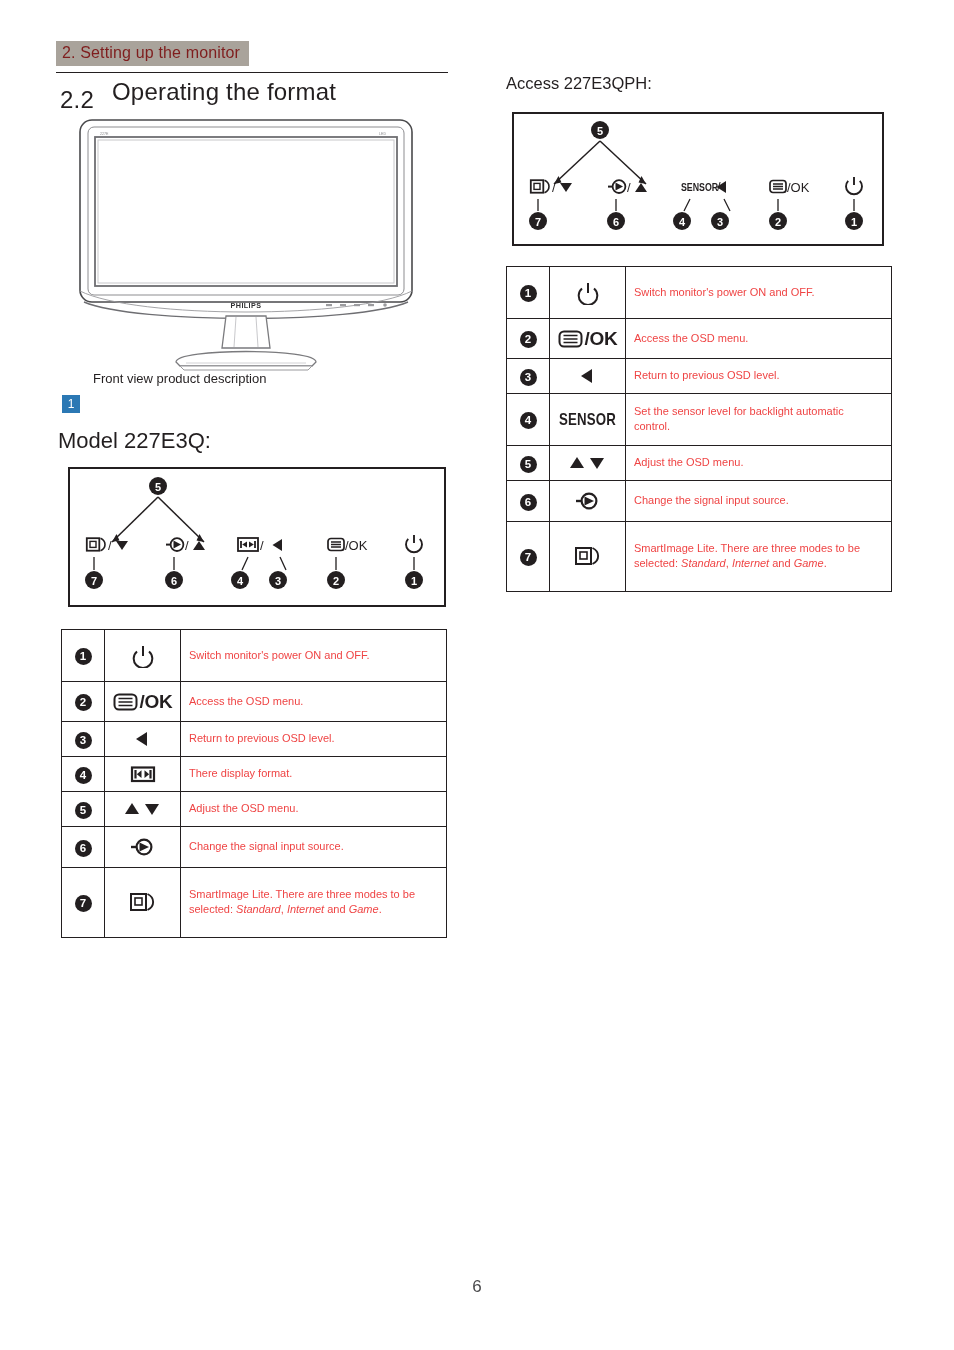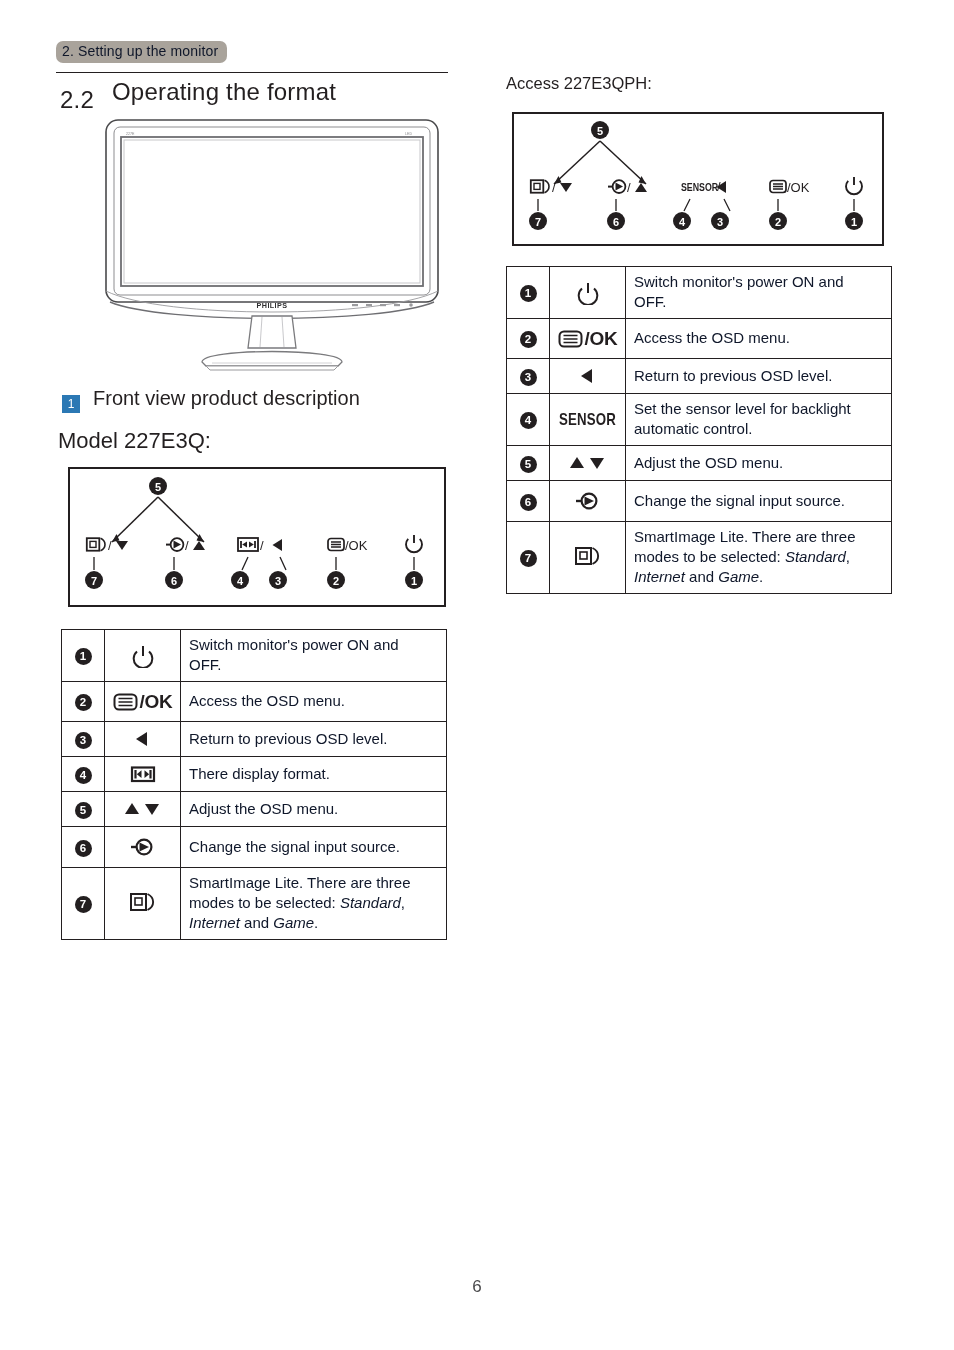--- a/index.html
+++ b/index.html
@@ -15,27 +15,26 @@
     color: #231f20;
     overflow: hidden;
   }
 
   
   .running-header {
     position: absolute;
     left: 56px;
     top: 41px;
     background: #a9a39b;
-    color: #0f172a;
-    font-size: 14px;
+    color: #7f1d1d;
+    font-size: 16px;
     letter-spacing: .15px;
     padding: 3px 9px 4px 6px;
     line-height: 1.1;
     white-space: nowrap;
-    border-radius: 7px;
   }
 
   .rule {
     position: absolute;
     left: 56px;
     top: 72px;
     width: 392px;
     height: 1px;
     background: #231f20;
   }
@@ -55,21 +54,21 @@
     top: 78px;
     font-size: 24px;
     font-weight: 400;
     letter-spacing: .2px;
     white-space: nowrap;
   }
 
   
   .monitor-wrap {
     position: absolute;
-    left: 102px;
+    left: 76px;
     top: 116px;
     width: 340px;
     height: 256px;
   }
 
   
   .step-badge {
     position: absolute;
     left: 62px;
     top: 395px;
@@ -77,22 +76,22 @@
     height: 18px;
     background: #2b78b4;
     color: #ffffff;
     font-size: 12px;
     line-height: 18px;
     text-align: center;
   }
   .step-text {
     position: absolute;
     left: 93px;
-    top: 387px;
-    font-size: 20px;
+    top: 371px;
+    font-size: 13px;
     white-space: nowrap;
   }
 
   .model-label-left {
     position: absolute;
     left: 58px;
     top: 428px;
     font-size: 22px;
     white-space: nowrap;
   }
@@ -120,24 +119,24 @@
     table-layout: fixed;
   }
   table.ctrl td {
     border: 1px solid #231f20;
     vertical-align: middle;
     padding: 0;
   }
   table.ctrl td.c-num   { text-align: center; }
   table.ctrl td.c-icon  { text-align: center; }
   table.ctrl td.c-desc  {
-    font-size: 15px;
+    font-size: 11px;
     line-height: 1.33;
     padding: 5px 22px 6px 8px;
-    color: #0f172a;
+    color: #ef4444;
   }
   table.ctrl td.c-desc i { font-style: italic; }
 
   .tbl-left  { left: 61px;  top: 629px; width: 386px; }
   .tbl-right { left: 506px; top: 266px; width: 386px; }
 
   .bullet-num {
     display: inline-block;
     width: 17px;
     height: 17px;

